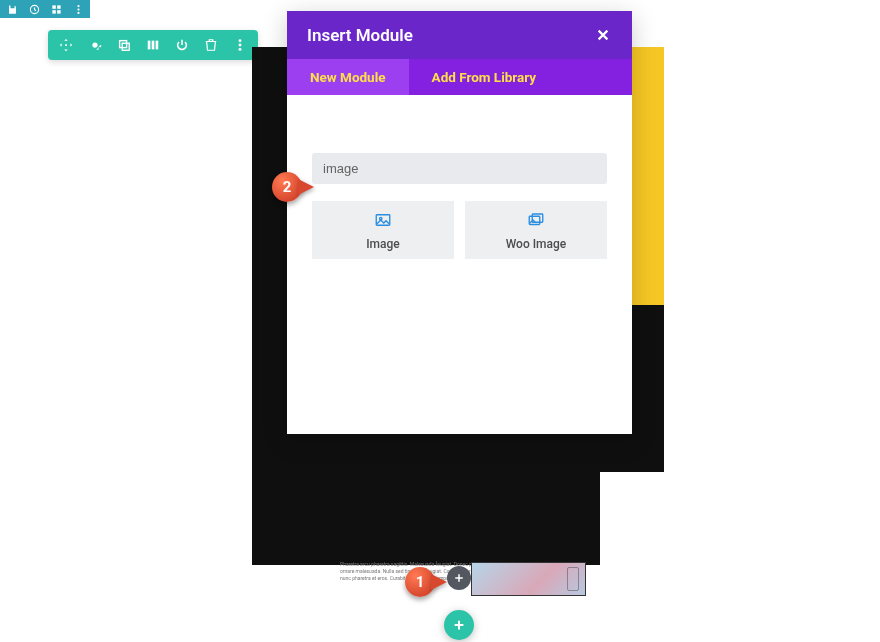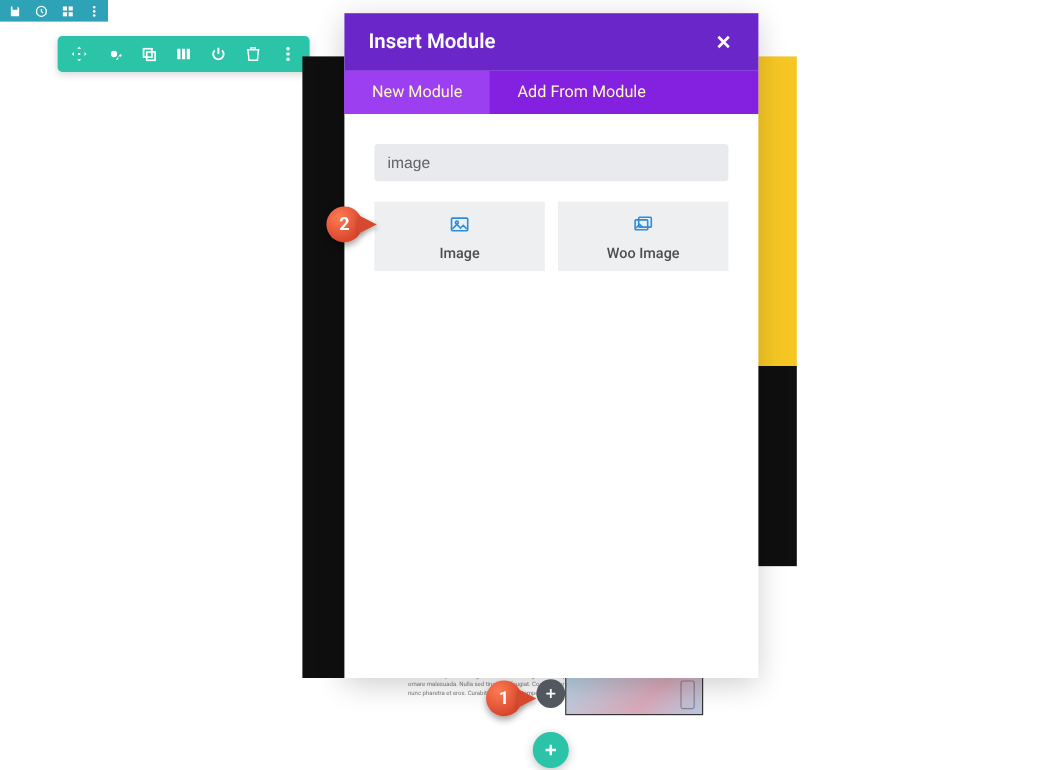--- a/index.html
+++ b/index.html
@@ -113,21 +113,21 @@
     border: 1px solid rgba(0,0,0,0.3);
     border-radius: 2px;
   }
 
   
   .modal {
     position: absolute;
     top: 11px;
     left: 287px;
     width: 345px;
-    height: 554px;
+    height: 423px;
     background: #fff;
     box-shadow: 0 6px 24px rgba(0,0,0,0.2);
     display: flex;
     flex-direction: column;
   }
   .modal-header {
     background: #6a26c9;
     color: #fff;
     display: flex;
     align-items: center;
@@ -145,33 +145,34 @@
     justify-content: center;
     cursor: pointer;
   }
   .modal-close svg { stroke: #fff; stroke-width: 2.5; }
 
   .modal-tabs {
     display: flex;
     background: #8420e0;
   }
   .modal-tab {
-    color: #fef9c3;
+    color: #fde047;
     font-size: 13.5px;
-    font-weight: 400;
+    font-weight: 700;
     padding: 10px 23px;
     cursor: pointer;
   }
   .modal-tab.active {
     background: #9b3ff0;
   }
 
   .modal-body {
     flex: 1;
     padding: 25px 25px;
+    margin-top: 33px;
   }
   .search-input {
     width: 100%;
     border: none;
     background: #e8eaed;
     border-radius: 3px;
     padding: 8px 11px;
     font-size: 13px;
     color: #636363;
     outline: none;
@@ -358,21 +359,21 @@
   <div class="modal-header">
     <div class="modal-title">Insert Module</div>
     <div class="modal-close">
       <svg viewBox="0 0 16 16" width="14" height="14">
           <path d="M3 3l10 10M13 3L3 13" fill="none"></path>
         </svg>
     </div>
   </div>
   <div class="modal-tabs">
     <div class="modal-tab active">New Module</div>
-    <div class="modal-tab">Add From Module</div>
+    <div class="modal-tab">Add From Library</div>
   </div>
   <div class="modal-body">
     <input class="search-input" value="image" style="">
     <div class="module-grid">
       <div class="module-card">
         <span>
           <svg viewBox="0 0 24 24">
               <rect x="3" y="5" width="18" height="14" rx="1"></rect>
               <circle cx="9" cy="10" r="1.6"></circle>
               <path d="M4 17l5-5 4 4 3-3 4 4"></path>

